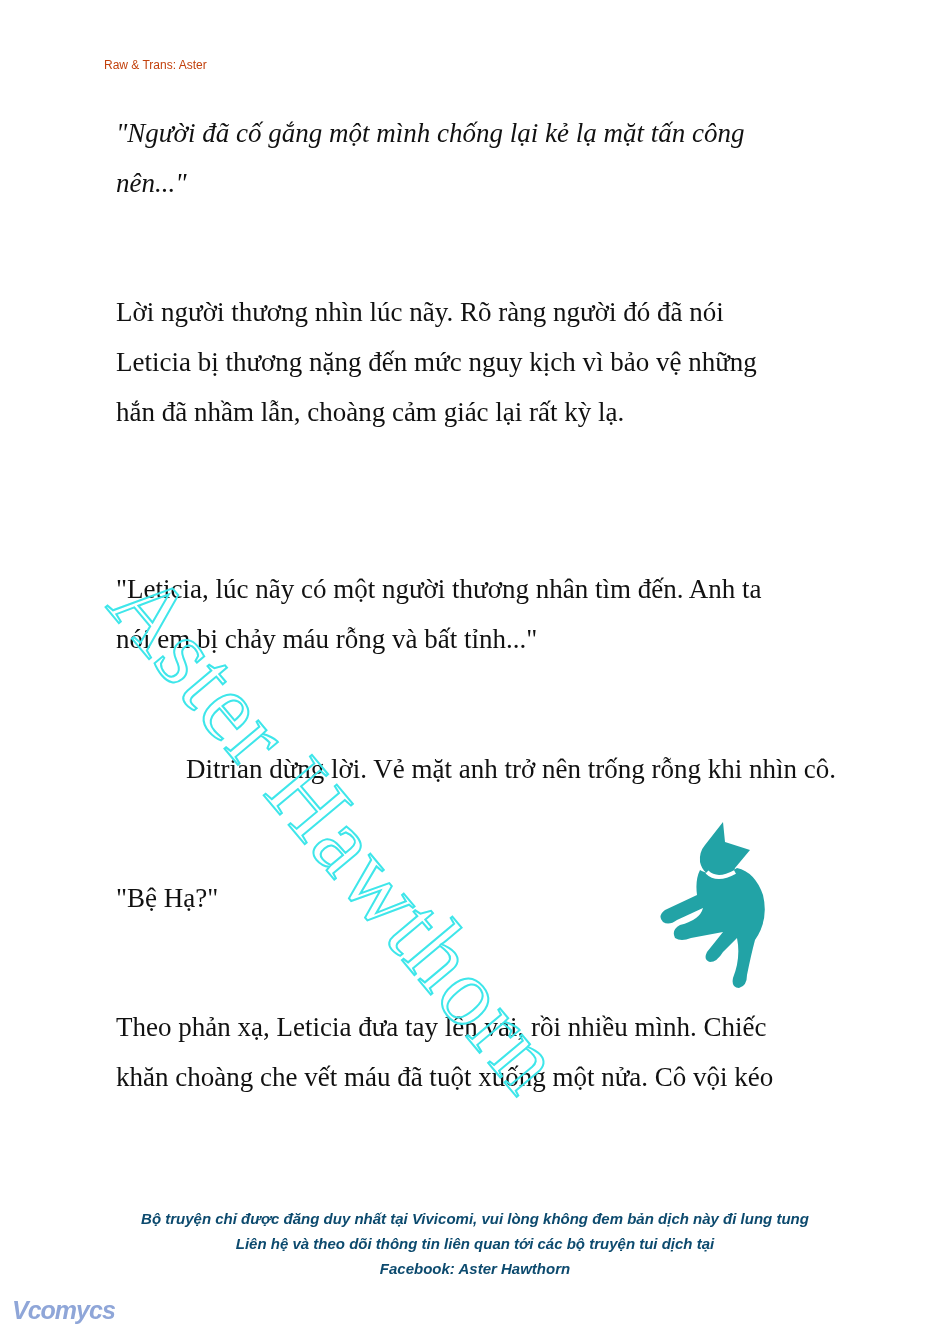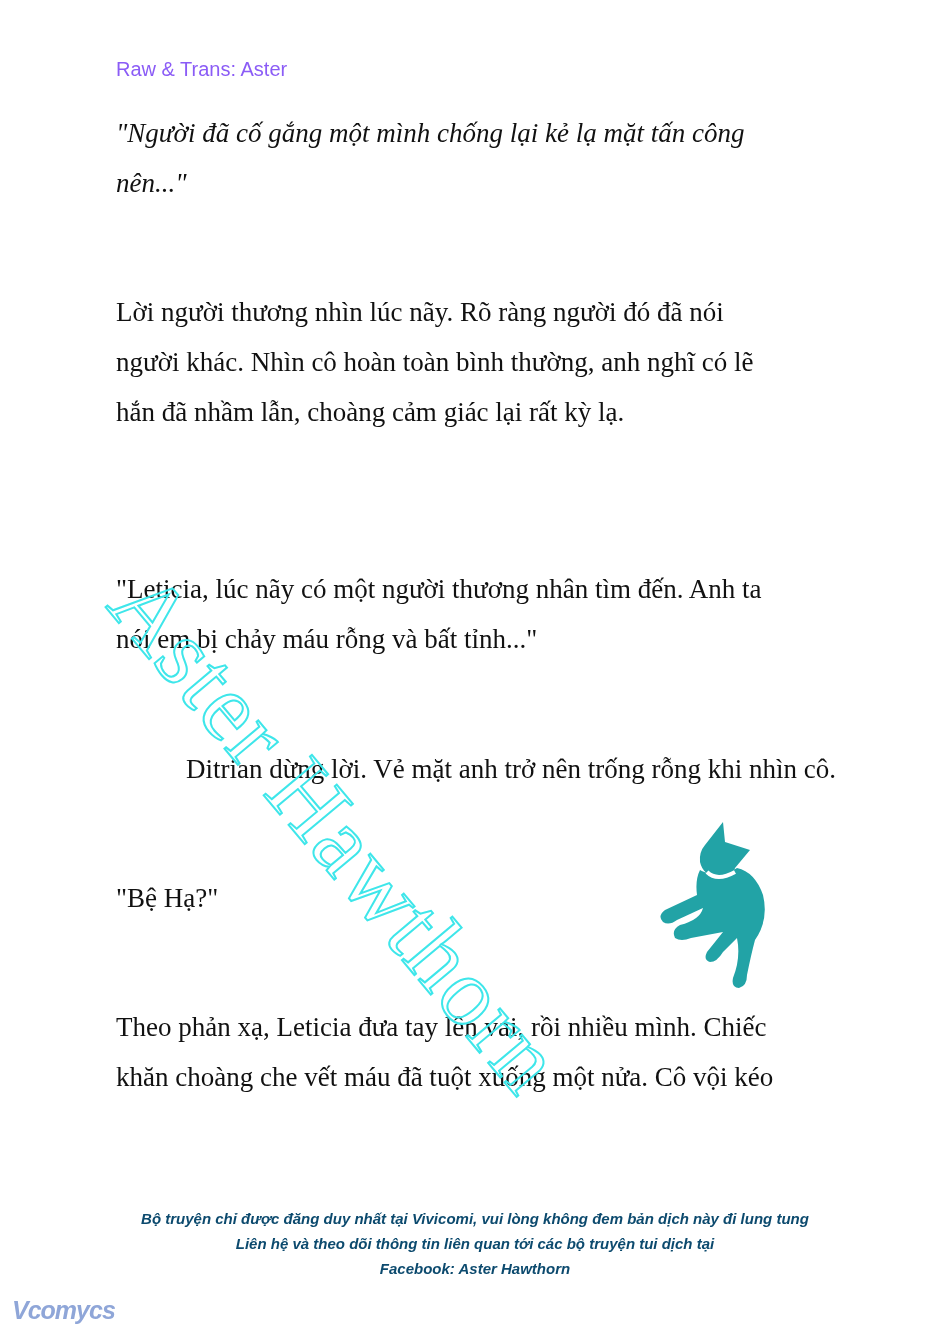--- a/index.html
+++ b/index.html
@@ -1,20 +1,20 @@
 <!DOCTYPE html>
 <html><head>
 <meta charset="utf-8">
 <style>
   html, body { margin: 0; padding: 0; background: #ffffff; }
   body { width: 950px; height: 1343px; position: relative; overflow: hidden; }
   .page { position: absolute; left: 0; top: 0; width: 950px; height: 1343px; }
   .header {
-    position: absolute; left: 116px; top: 58px;
-    font-family: "Liberation Sans", sans-serif; font-size: 20px; color: #8b5cf6;
+    position: absolute; left: 104px; top: 58px;
+    font-family: "Liberation Sans", sans-serif; font-size: 12px; color: #c2410c;
   }
   .para {
     position: absolute; left: 116px; width: 720px;
     font-family: "Liberation Serif", serif; font-size: 27px; line-height: 50px; color: #111;
     margin: 0;
   }
   .para.italic { font-style: italic; }
   .footer-line {
     position: absolute; left: 0; width: 950px; text-align: center;
     font-family: "Liberation Sans", sans-serif; font-size: 15px; font-style: italic; font-weight: bold;
@@ -40,21 +40,21 @@
 <div class="page">
   <div class="header">Raw &amp; Trans: Aster</div>
 
   <div class="para italic" style="top:108px;">
     <div>"Người đã cố gắng một mình chống lại kẻ lạ mặt tấn công</div>
     <div>nên..."</div>
   </div>
 
   <div class="para" style="top:287px;">
     <div>Lời người thương nhìn lúc nãy. Rõ ràng người đó đã nói</div>
-    <div>người khác. Nhìn cô hoàn toàn bình thường, anh nghĩ có lẽ</div>
+    <div>Leticia bị thương nặng đến mức nguy kịch vì bảo vệ những</div>
     <div>hắn đã nhầm lẫn, choàng cảm giác lại rất kỳ lạ.</div>
   </div>
 
   <div class="para" style="top:564px;">
     <div>"Leticia, lúc nãy có một người thương nhân tìm đến. Anh ta</div>
     <div>nói em bị chảy máu rỗng và bất tỉnh..."</div>
   </div>
 
   <div class="para" style="top:744px;text-align:right;">
     <div>Ditrian dừng lời. Vẻ mặt anh trở nên trống rỗng khi nhìn cô.</div>

